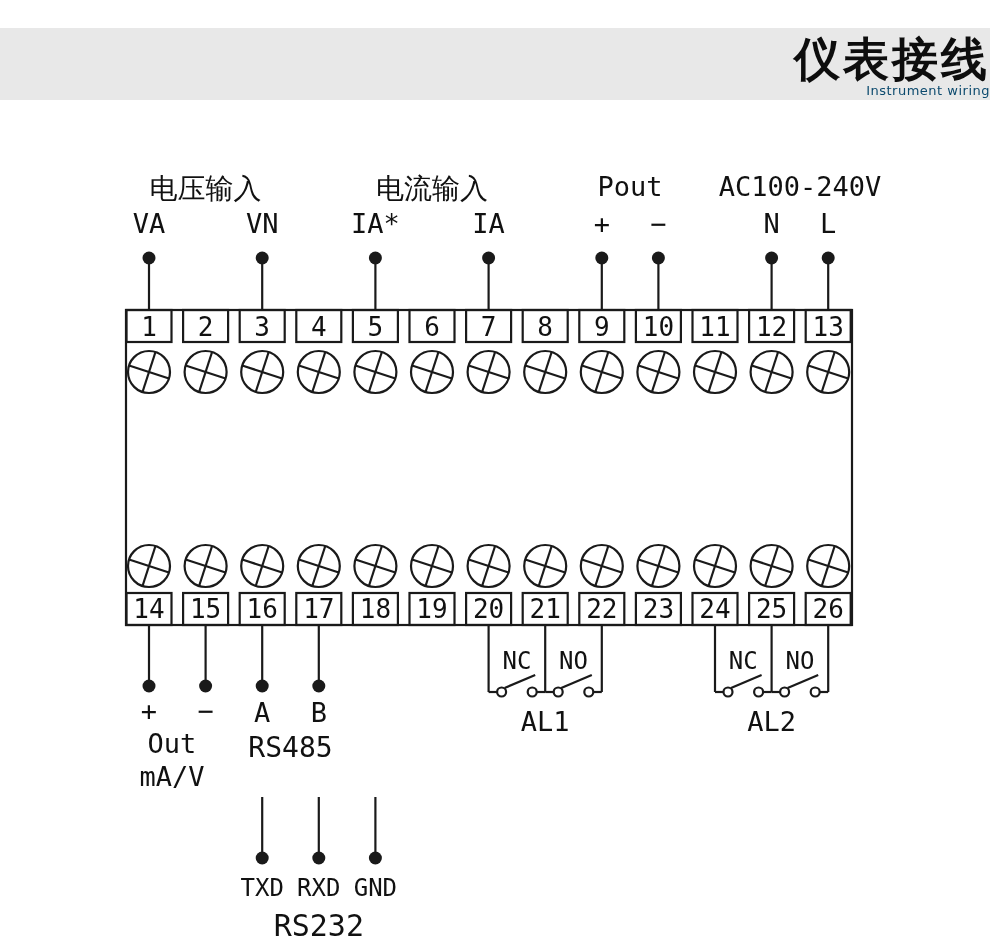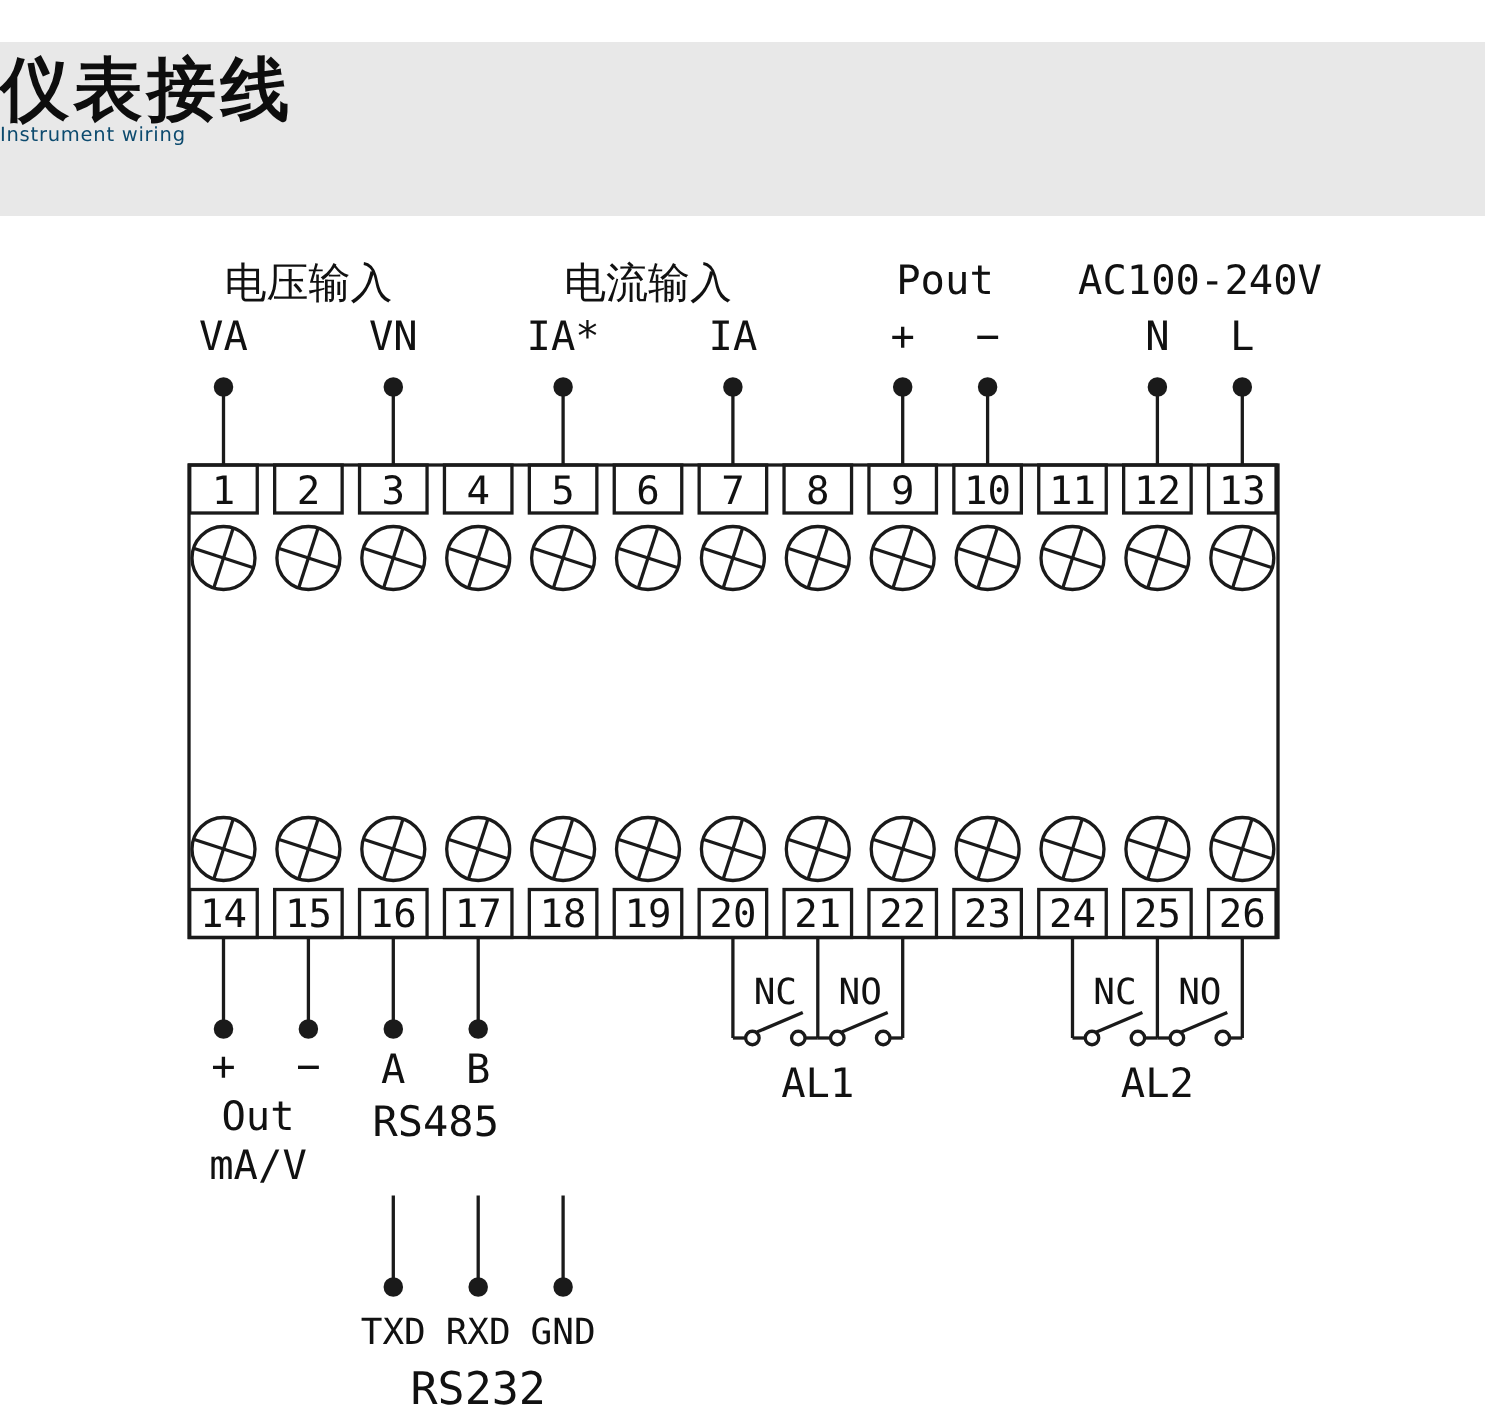--- a/index.html
+++ b/index.html
@@ -1,18 +1,18 @@
 <!DOCTYPE html>
 <html><head>
 <meta charset="utf-8">
 <style>
   html,body{margin:0;padding:0}
   body{width:990px;height:952px;background:#ffffff;font-family:"DejaVu Sans","Liberation Sans",sans-serif}
   .page{position:relative;width:990px;height:952px;overflow:hidden;background:#ffffff}
-  .header-band{position:absolute;left:0;top:28px;width:990px;height:116px;background:#e8e8e8;text-align:left}
+  .header-band{position:absolute;left:0;top:28px;width:990px;height:72px;background:#e8e8e8;text-align:right}
   .title{padding-top:6px;font-size:46px;font-weight:900;letter-spacing:3px;color:#0d0d0d;line-height:1.12}
   .subtitle{font-size:13px;color:#0c4a6e;margin-top:-3px;letter-spacing:.5px}
   svg.diagram{position:absolute;left:0;top:0}
   text{fill:#111111}
   .tc{text-anchor:middle}
   .mono{font-family:"DejaVu Sans Mono","Liberation Mono",monospace}
   .cjk{font-family:"DejaVu Sans","Liberation Sans",sans-serif}
   .t24{font-size:24px}.t26{font-size:26px}.t27{font-size:27px}.t28{font-size:28px}.t30{font-size:30px}
   .ln{stroke:#1a1a1a;stroke-width:2.2;fill:none}
   .dot{fill:#1a1a1a;stroke:none}

